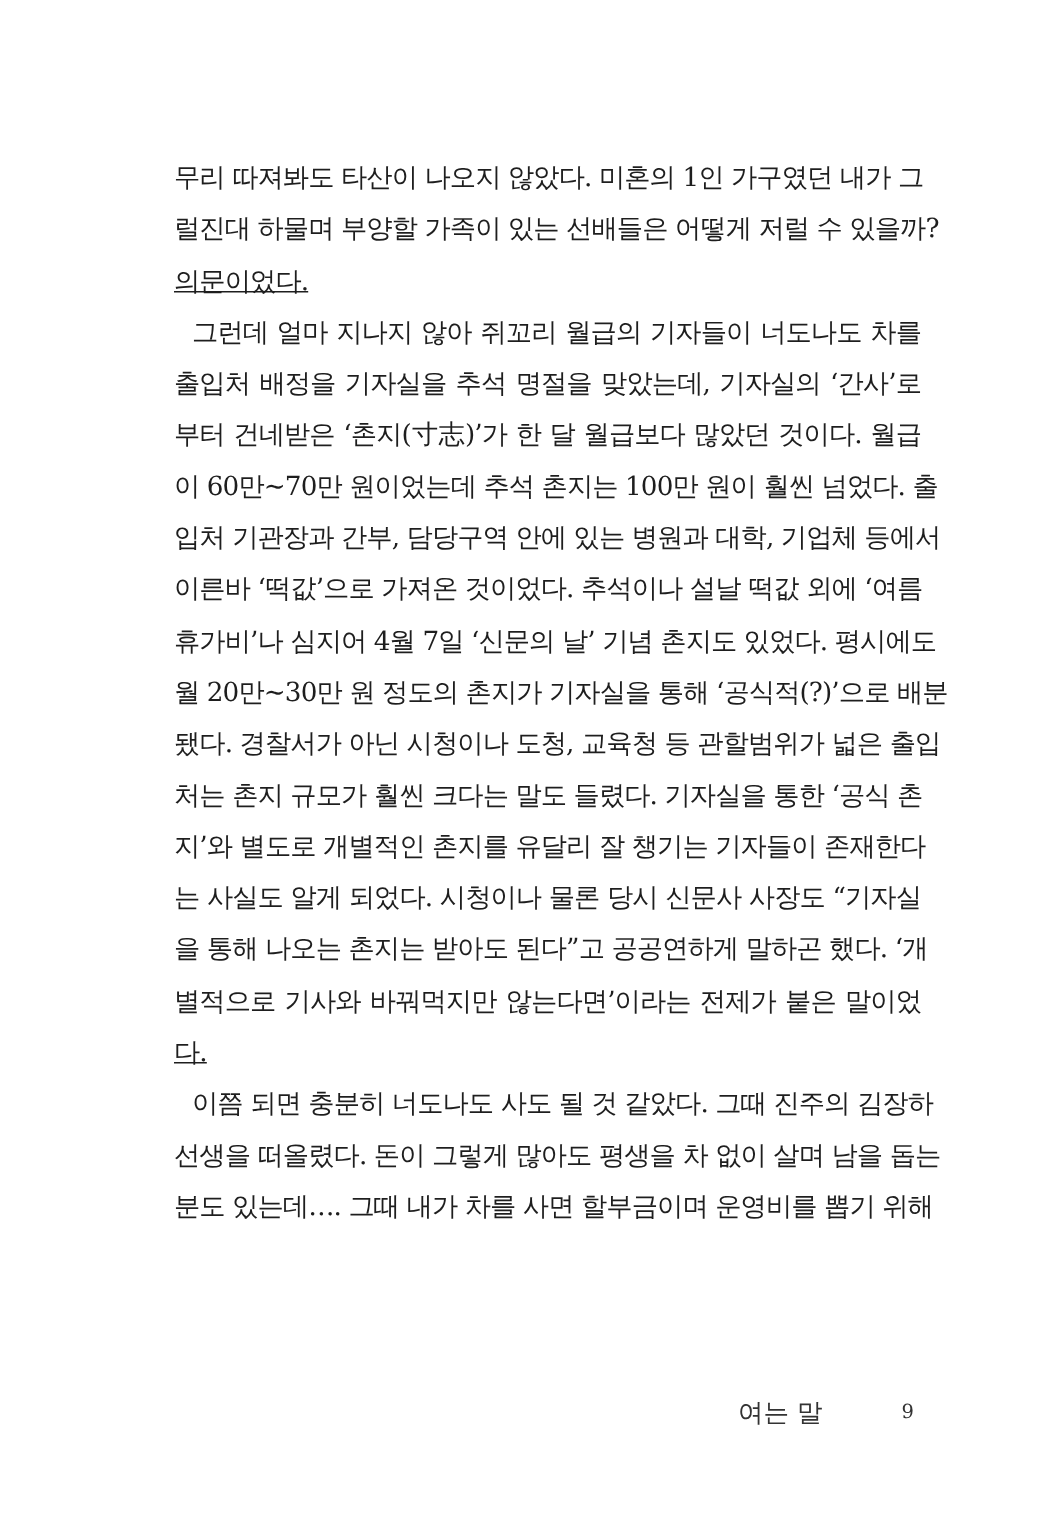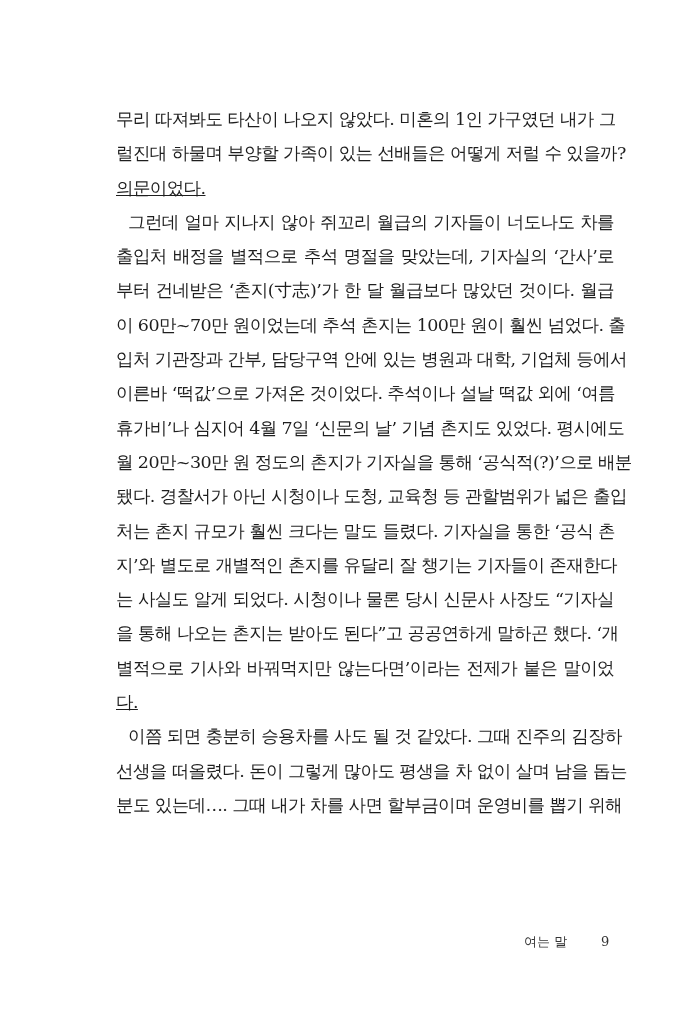--- a/index.html
+++ b/index.html
@@ -47,23 +47,23 @@
   }
   .footer {
     position: absolute;
     top: 932px;
     left: 0;
     width: 691px;
     height: 24px;
   }
   .running-head {
     position: absolute;
-    left: 524px;
+    left: 492px;
     top: 0;
-    font-size: 13px;
+    font-size: 17px;
     line-height: 20px;
     color: #333333;
     letter-spacing: 0px;
   }
   .page-number {
     position: absolute;
     left: 601px;
     top: 0;
     font-size: 13px;
     line-height: 20px;
@@ -77,38 +77,38 @@
   <div class="body-text">
 
     <div>
       <span class="line">무리 따져봐도 타산이 나오지 않았다. 미혼의 1인 가구였던 내가 그</span>
       <span class="line">럴진대 하물며 부양할 가족이 있는 선배들은 어떻게 저럴 수 있을까?</span>
       <span class="line last">의문이었다.</span>
     </div>
 
     <div>
       <span class="line indent">그런데 얼마 지나지 않아 쥐꼬리 월급의 기자들이 너도나도 차를</span>
-      <span class="line">출입처 배정을 별적으로 추석 명절을 맞았는데, 기자실의 ‘간사’로</span>
+      <span class="line">출입처 배정을 기자실을 추석 명절을 맞았는데, 기자실의 ‘간사’로</span>
       <span class="line">부터 건네받은 ‘촌지(寸志)’가 한 달 월급보다 많았던 것이다. 월급</span>
       <span class="line">이 60만~70만 원이었는데 추석 촌지는 100만 원이 훨씬 넘었다. 출</span>
       <span class="line">입처 기관장과 간부, 담당구역 안에 있는 병원과 대학, 기업체 등에서</span>
       <span class="line">이른바 ‘떡값’으로 가져온 것이었다. 추석이나 설날 떡값 외에 ‘여름</span>
       <span class="line">휴가비’나 심지어 4월 7일 ‘신문의 날’ 기념 촌지도 있었다. 평시에도</span>
       <span class="line">월 20만~30만 원 정도의 촌지가 기자실을 통해 ‘공식적(?)’으로 배분</span>
       <span class="line">됐다. 경찰서가 아닌 시청이나 도청, 교육청 등 관할범위가 넓은 출입</span>
       <span class="line">처는 촌지 규모가 훨씬 크다는 말도 들렸다. 기자실을 통한 ‘공식 촌</span>
       <span class="line">지’와 별도로 개별적인 촌지를 유달리 잘 챙기는 기자들이 존재한다</span>
       <span class="line">는 사실도 알게 되었다. 시청이나 물론 당시 신문사 사장도 “기자실</span>
       <span class="line">을 통해 나오는 촌지는 받아도 된다”고 공공연하게 말하곤 했다. ‘개</span>
       <span class="line">별적으로 기사와 바꿔먹지만 않는다면’이라는 전제가 붙은 말이었</span>
       <span class="line last">다.</span>
     </div>
 
     <div>
-      <span class="line indent">이쯤 되면 충분히 승용차를 사도 될 것 같았다. 그때 진주의 김장하</span>
+      <span class="line indent">이쯤 되면 충분히 너도나도 사도 될 것 같았다. 그때 진주의 김장하</span>
       <span class="line">선생을 떠올렸다. 돈이 그렇게 많아도 평생을 차 없이 살며 남을 돕는</span>
       <span class="line">분도 있는데…. 그때 내가 차를 사면 할부금이며 운영비를 뽑기 위해</span>
     </div>
   </div>
 
   <div class="footer">
     <span class="running-head">여는 말</span>
     <span class="page-number">9</span>
   </div>
 </div>

